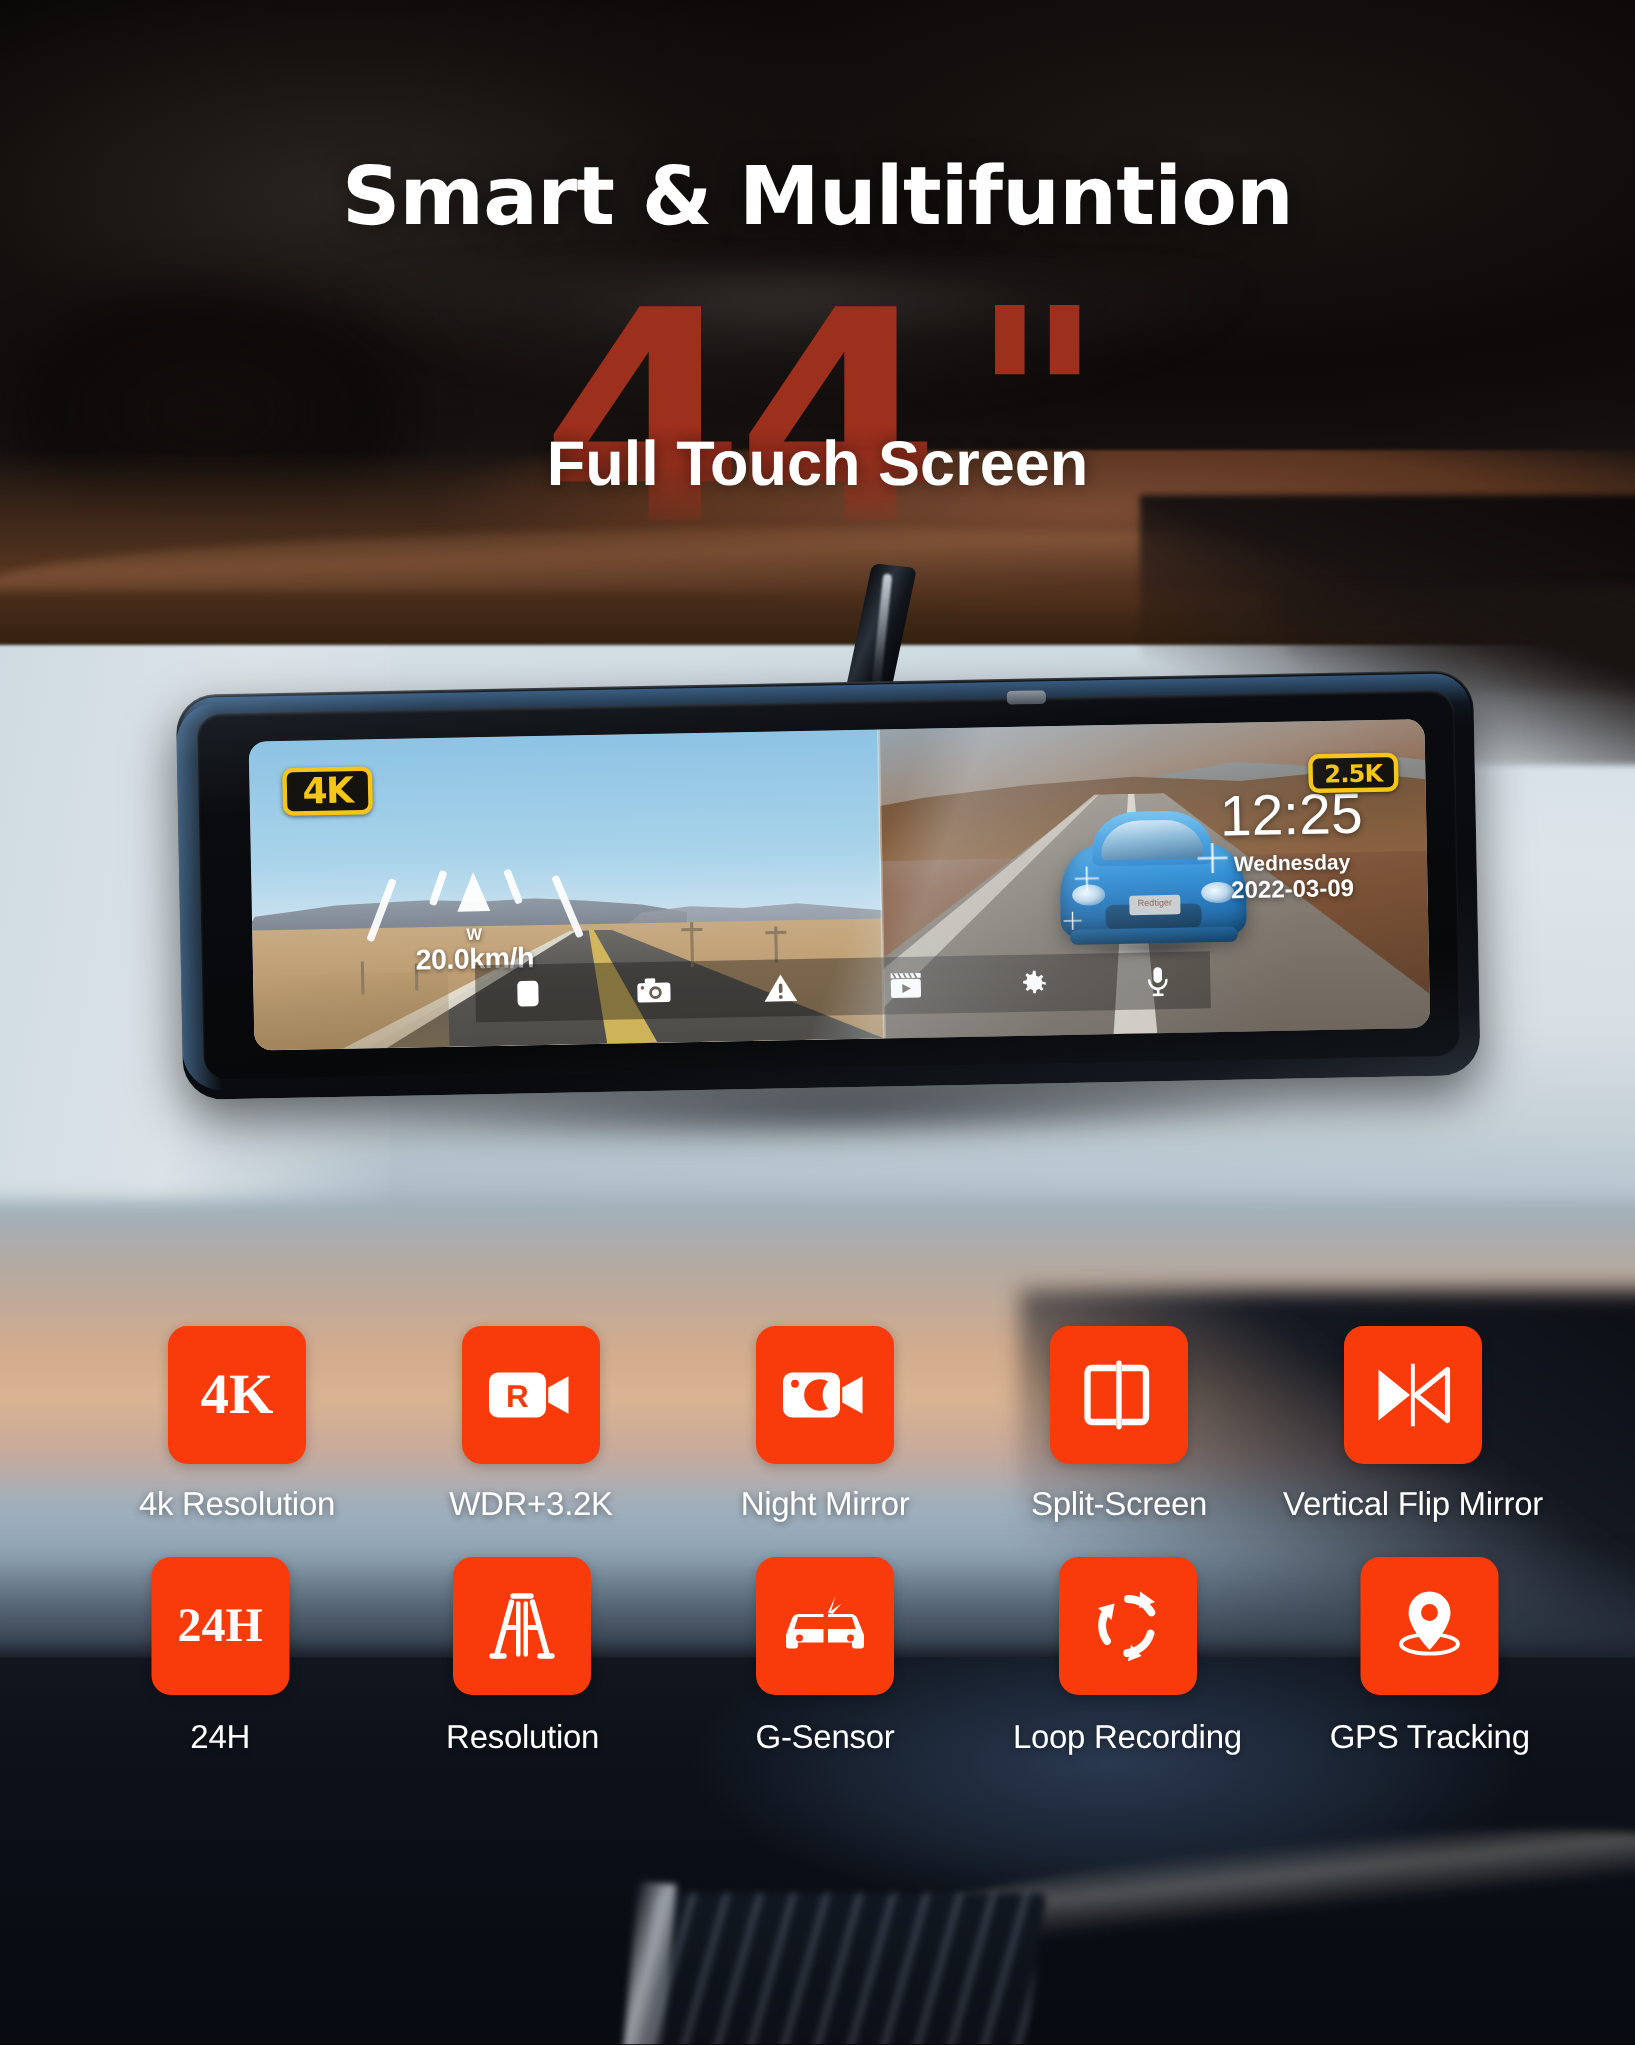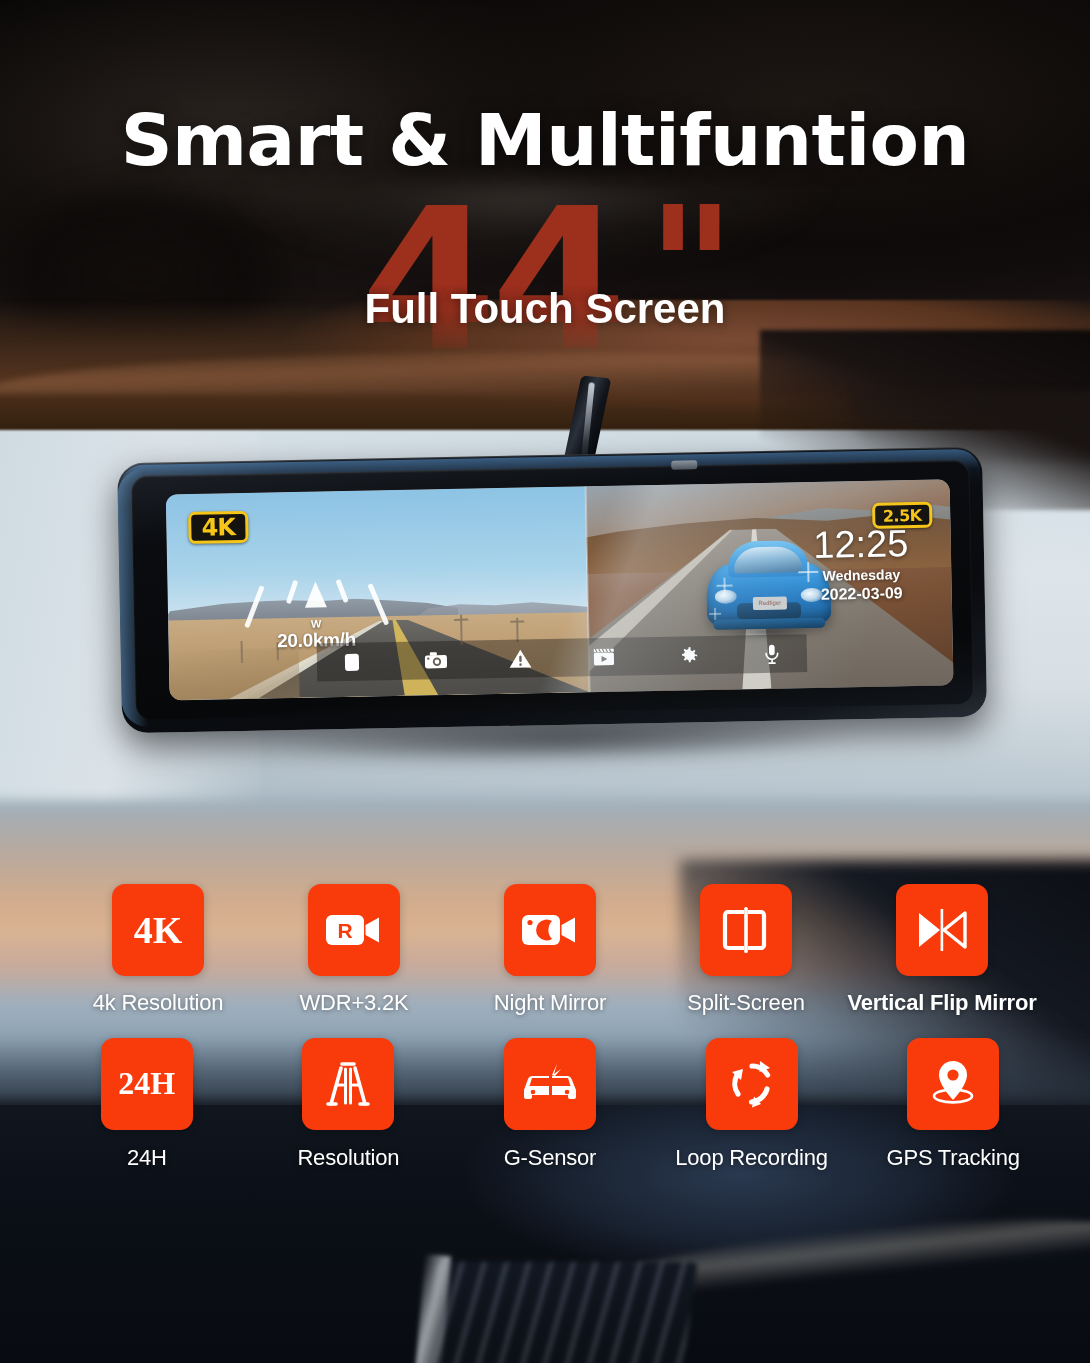--- a/index.html
+++ b/index.html
@@ -137,21 +137,21 @@
     -webkit-mask-image:linear-gradient(180deg, #000 0%, #000 52%, rgba(0,0,0,.85) 68%, rgba(0,0,0,.25) 88%, rgba(0,0,0,0) 100%);
     mask-image:linear-gradient(180deg, #000 0%, #000 52%, rgba(0,0,0,.85) 68%, rgba(0,0,0,.25) 88%, rgba(0,0,0,0) 100%);
     letter-spacing:-6px;
   }
   .wm-inch{ font-size:170px; margin-left:4px; }
 
   
   .title{
     position:absolute; left:0; top:104px; width:1090px; text-align:center;
     font-family:"DejaVu Sans", sans-serif;
-    font-weight:bold; font-size:72px; line-height:1; color:#ffffff;
+    font-weight:bold; font-size:54px; line-height:1; color:#ffffff;
     letter-spacing:-.5px;
     text-shadow:0 2px 18px rgba(0,0,0,.55);
   }
   .subtitle{
     position:absolute; left:0; top:288px; width:1090px; text-align:center;
     font-size:42px; line-height:1; color:#ffffff; font-weight:700;
     text-shadow:0 1px 10px rgba(0,0,0,.5);
   }
 
   
@@ -414,21 +414,21 @@
     color:#fff;
   }
   #tile-4k .ftile-txt{ font-size:38px; }
   #tile-24h .ftile-txt{ font-size:32px; }
   .flabel{
     margin-top:14px; color:#ffffff; font-size:22px; line-height:1.18;
     font-weight:400;
     text-shadow:0 1px 5px rgba(0,0,0,.45);
     letter-spacing:-.2px;
   }
-  .flabel.bold{ font-weight:bold; }
+  .flabel.bold{ font-weight:normal; }
   .frow.r2{ margin-top:22px;gap:28px; }
   .frow.r2 .flabel{ margin-top:15px; }
 </style>
 </head>
 <body>
 
 <div id="stage">
 
   <div class="bg-headliner"></div>
   <div class="bg-pillar-l"></div>

